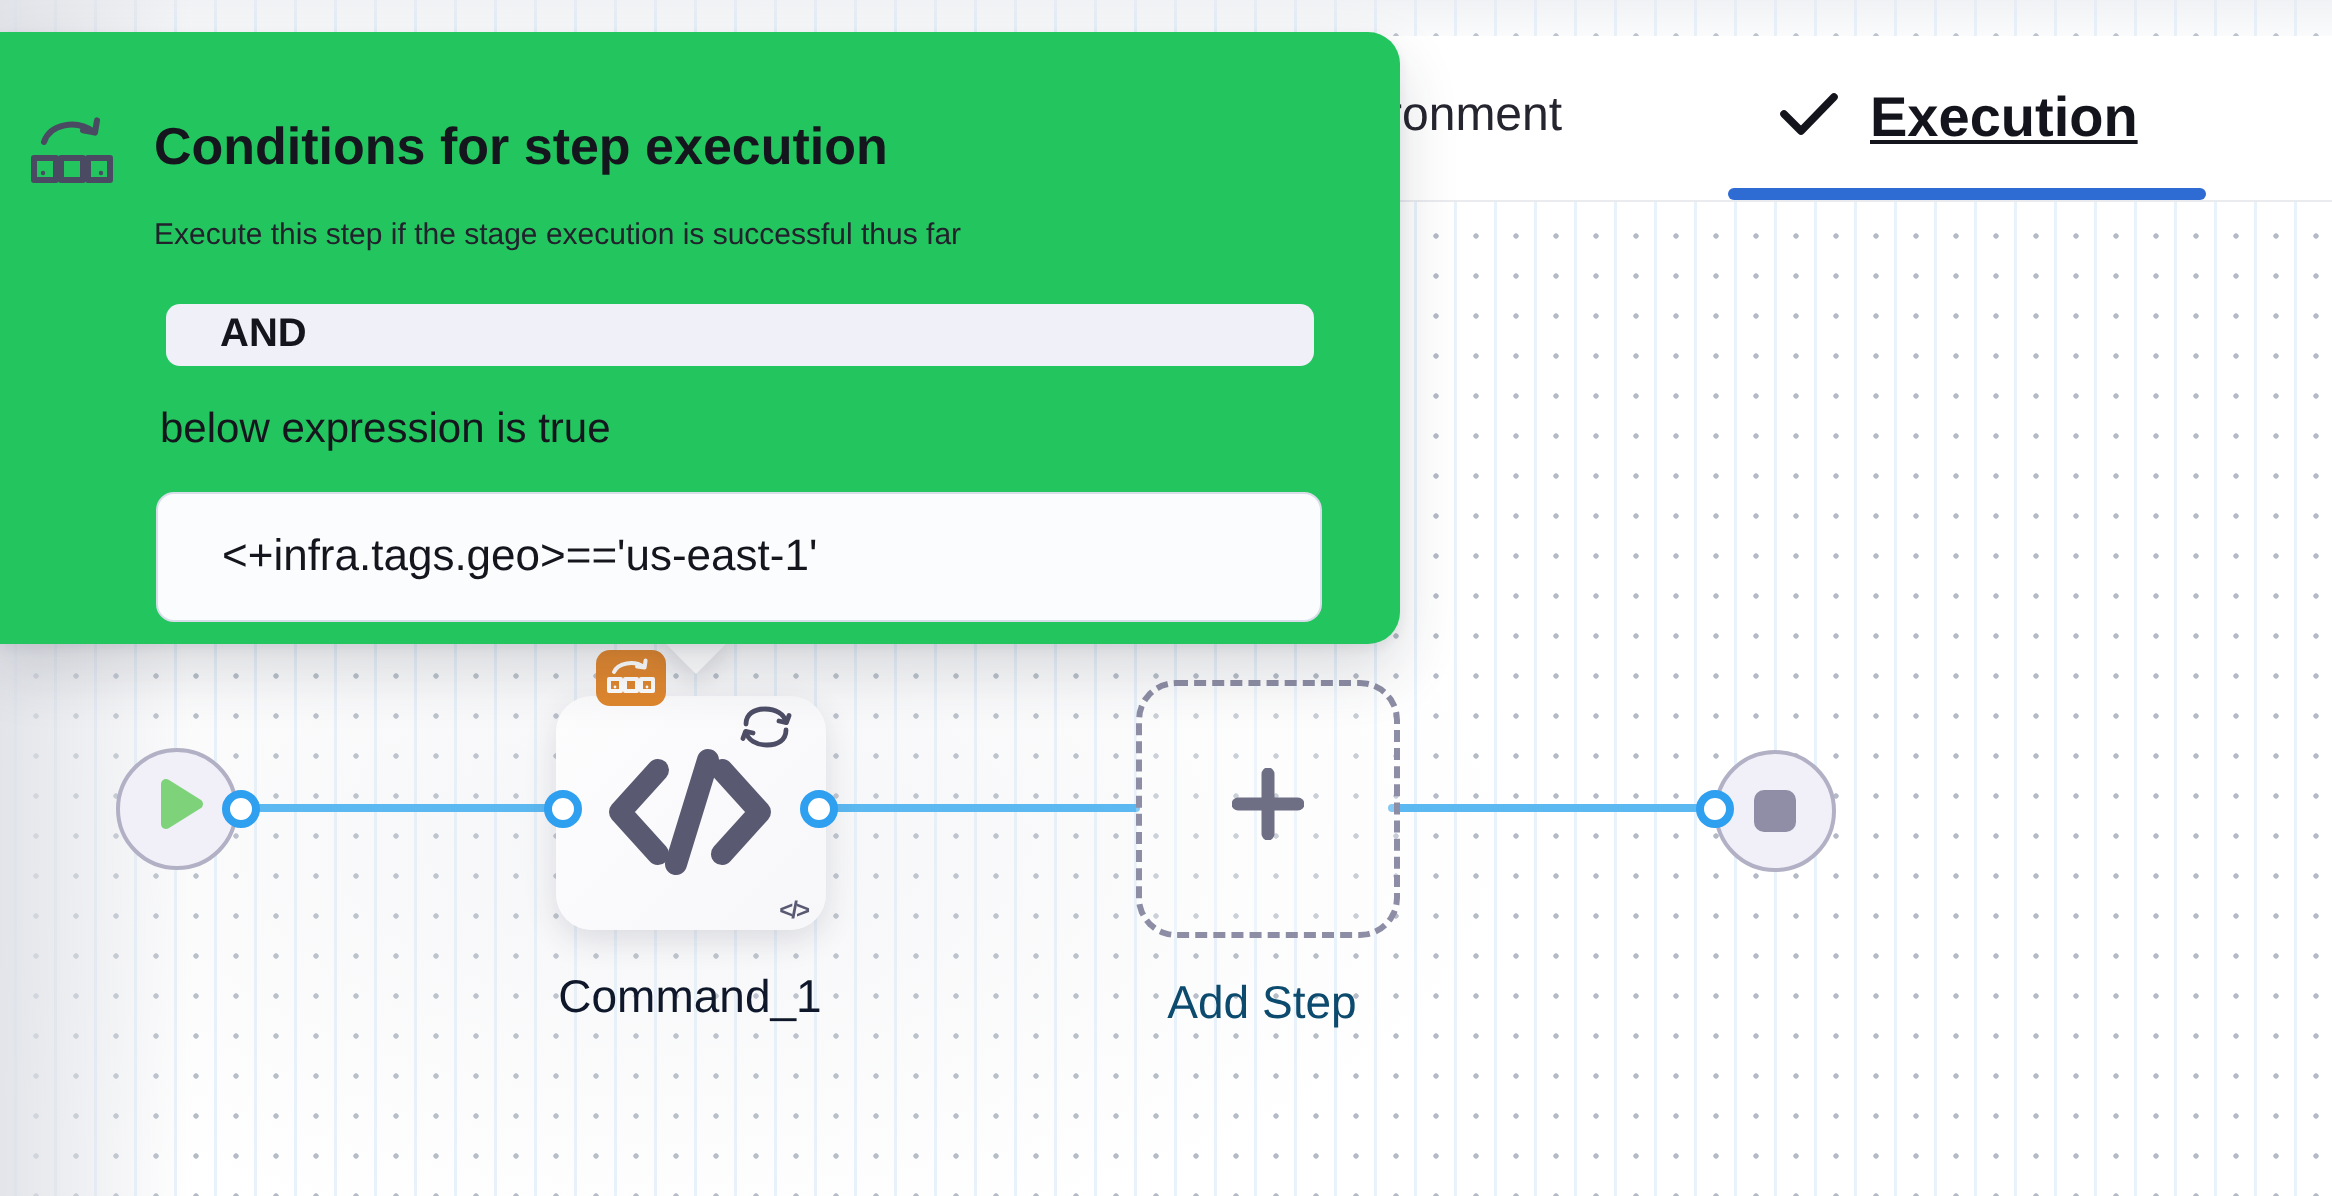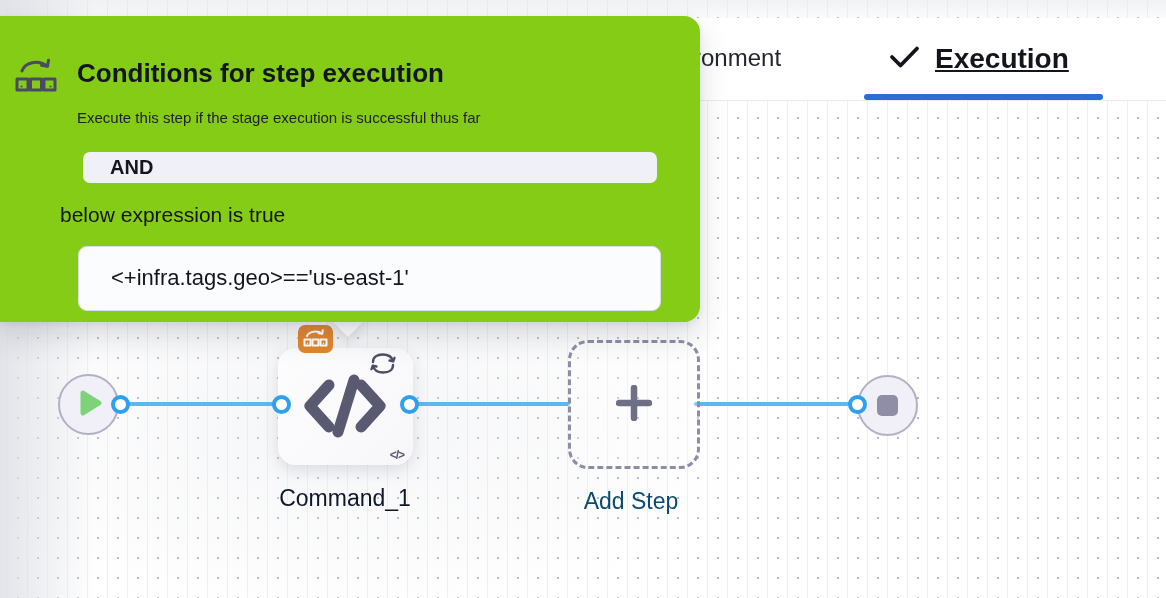--- a/index.html
+++ b/index.html
@@ -81,36 +81,36 @@
     cursor:pointer;background:rgba(255,255,255,0.25);
   }
   .node-label{
     position:absolute;transform:translateX(-50%);white-space:nowrap;font-size:23px;
   }
   .lbl-command{left:345px;top:485px;color:#0f172a;}
   .lbl-addstep{left:631px;top:488px;color:#0c4a6e;}
   
   .popover{
     position:absolute;left:0;top:16px;width:700px;height:306px;z-index:20;
-    background:#84cc16;border-radius:0 16px 16px 0;
+    background:#22c55e;border-radius:0 16px 16px 0;
     box-shadow:0 14px 30px rgba(40,41,61,0.16), 0 2px 6px rgba(40,41,61,0.08);
   }
   .pop-tail{
     position:absolute;left:336px;top:308px;width:24px;height:24px;background:#ffffff;
     transform:rotate(45deg);z-index:19;box-shadow:4px 4px 10px rgba(40,41,61,0.10);
   }
   .pop-icon{position:absolute;left:15px;top:42px;}
   .pop-title{position:absolute;left:77px;top:42px;font-size:26px;font-weight:700;color:#15151e;}
   .pop-desc{position:absolute;left:77px;top:93px;font-size:15px;color:#22222c;}
   .and-pill{
     position:absolute;left:83px;top:136px;width:574px;height:31px;border-radius:7px;
     background:#f0f0f8;line-height:31px;padding-left:27px;box-sizing:border-box;
     font-size:20px;font-weight:600;color:#15151e;
   }
-  .pop-sub{position:absolute;left:60px;top:187px;font-size:21px;color:#15151e;text-align:center;}
+  .pop-sub{position:absolute;left:80px;top:187px;font-size:21px;color:#15151e;text-align:center;}
   .expr-box{
     position:absolute;left:78px;top:230px;width:583px;height:65px;border-radius:9px;
     border:1.5px solid #d9dde9;background:#fbfcfe;box-sizing:border-box;
     line-height:62px;padding-left:32px;font-size:22px;color:#15151e;cursor:text;
   }
 </style>
 </head>
 <body>
 
 <div class="canvas"></div>

